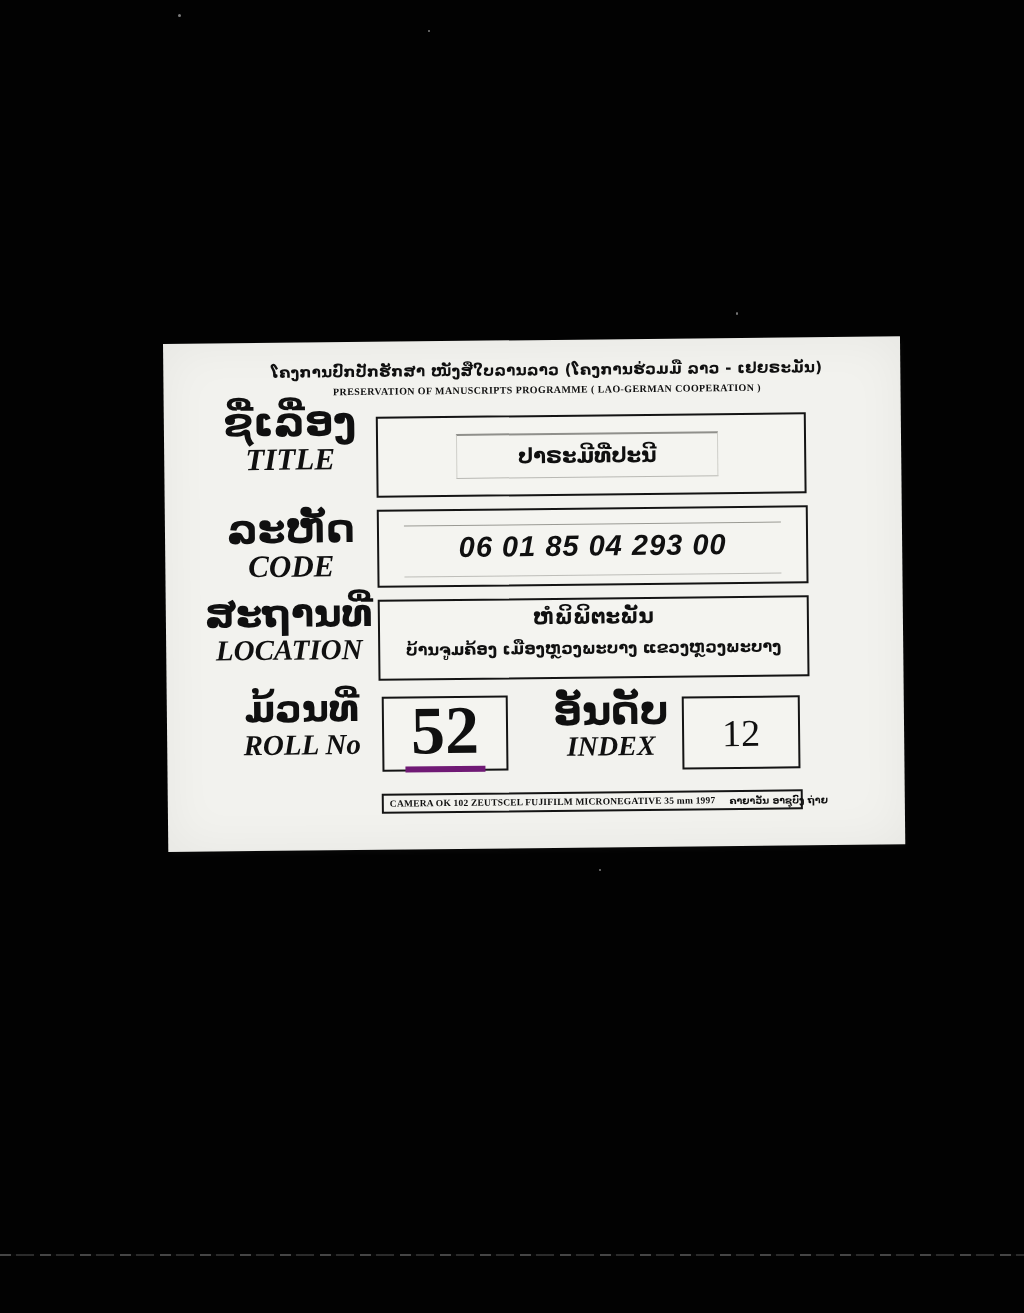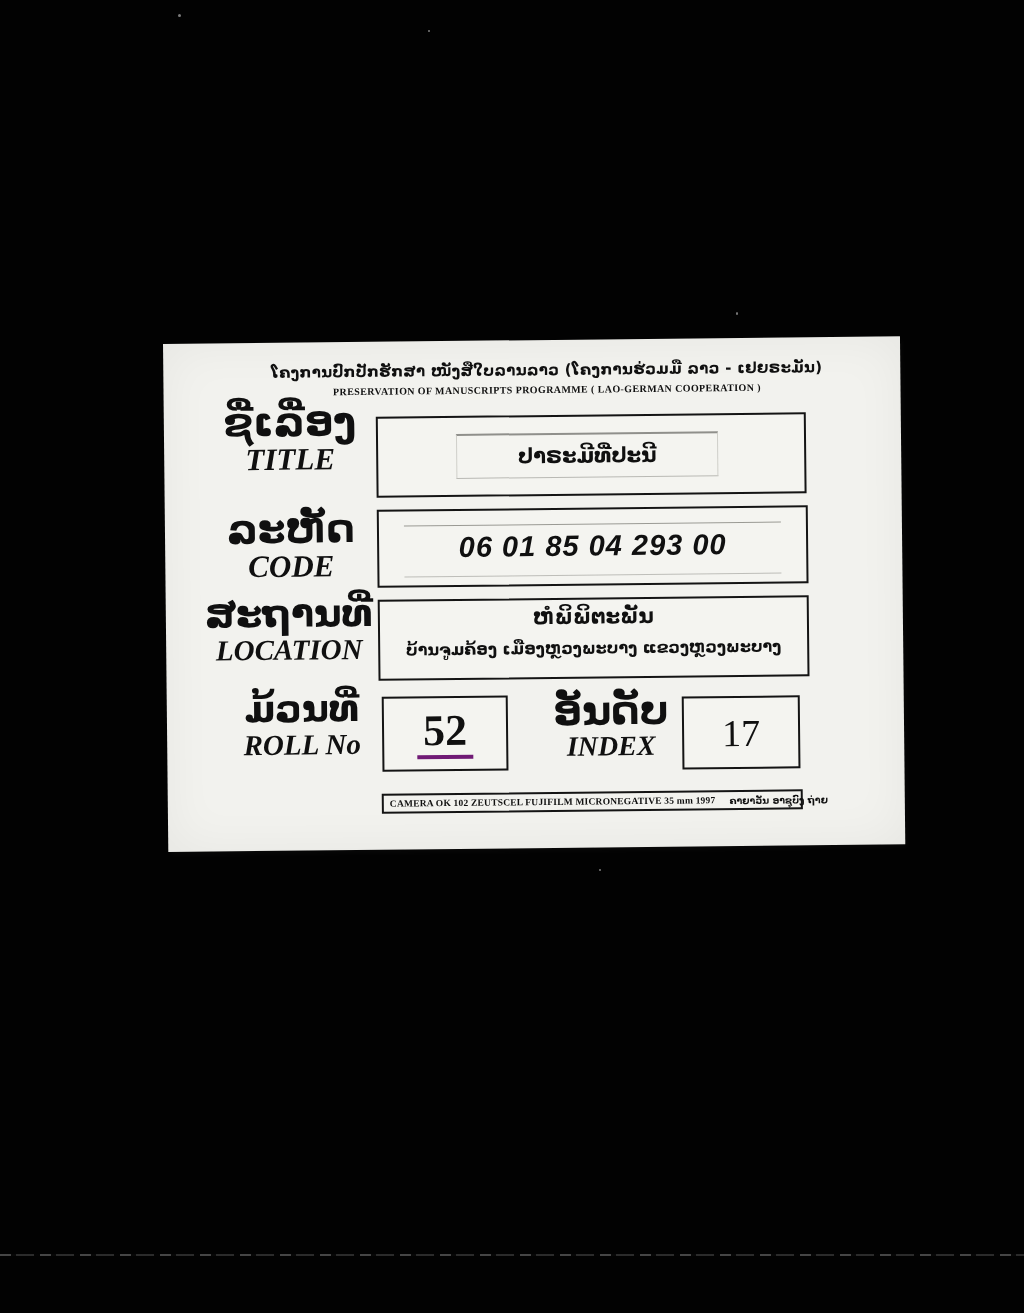--- a/index.html
+++ b/index.html
@@ -73,22 +73,22 @@
     position:absolute;left:0;right:0;top:5px;text-align:center;
     font-family:"DejaVu Sans",sans-serif;font-weight:bold;font-size:21px;
   }
   .loc-l2{
     position:absolute;left:0;right:0;top:39px;text-align:center;
     font-family:"DejaVu Sans",sans-serif;font-weight:bold;font-size:16px;
   }
   .roll-box{left:215px;top:355px;width:122px;height:71px;
     display:flex;align-items:center;justify-content:center;}
   .roll-val{
-    font-family:"Liberation Serif",serif;font-weight:bold;font-size:44px;
-    border-bottom:4px solid #701a75;line-height:1.05;padding:0 6px;
+    font-family:"Liberation Serif",serif;font-weight:bold;font-size:68px;
+    border-bottom:6px solid #701a75;line-height:1.05;padding:0 6px;
   }
   .index-box{left:515px;top:358px;width:114px;height:69px;
     display:flex;align-items:center;justify-content:center;}
   .index-val{font-family:"Liberation Serif",serif;font-size:38px;}
   .footer-strip{
     position:absolute;left:214px;top:452px;width:421px;height:20px;
     border:2px solid #141414;
     display:flex;align-items:center;
     padding:0 6px;box-sizing:border-box;
     white-space:nowrap;
@@ -152,21 +152,21 @@
   </div>
   <div class="box roll-box">
     <span class="roll-val">52</span>
   </div>
 
   <div class="lbl" style="left:385px;top:350px;width:118px;">
     <span class="lao" style="font-size:40px;">ອັນດັບ</span>
     <span class="en" style="font-size:28px;">INDEX</span>
   </div>
   <div class="box index-box">
-    <span class="index-val">17</span>
+    <span class="index-val">12</span>
   </div>
 
   <div class="footer-strip">
     <span class="footer-en">CAMERA OK 102 ZEUTSCEL FUJIFILM MICRONEGATIVE 35 mm 1997</span>
     <span class="footer-lao">ຄາຍາວັນ ອາຊຸບົງ ຖ່າຍ</span>
   </div>
 
 </div>
 
 <div class="film-edge-line"></div>

